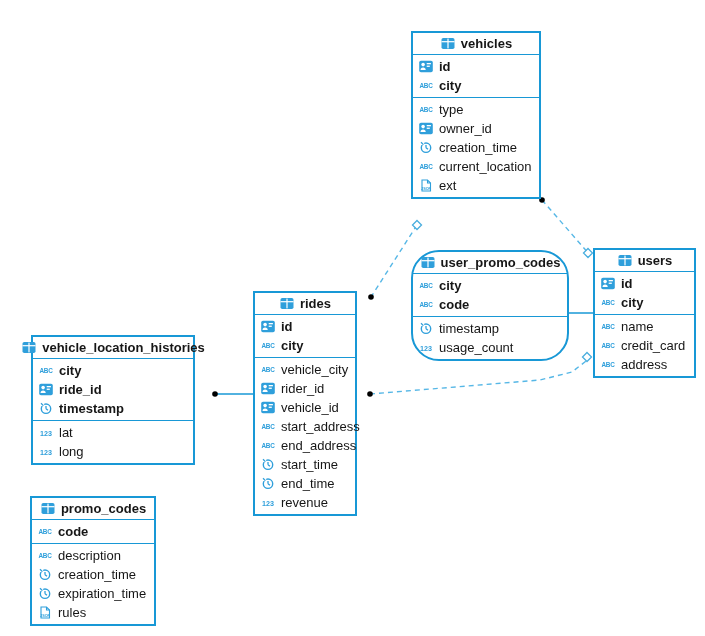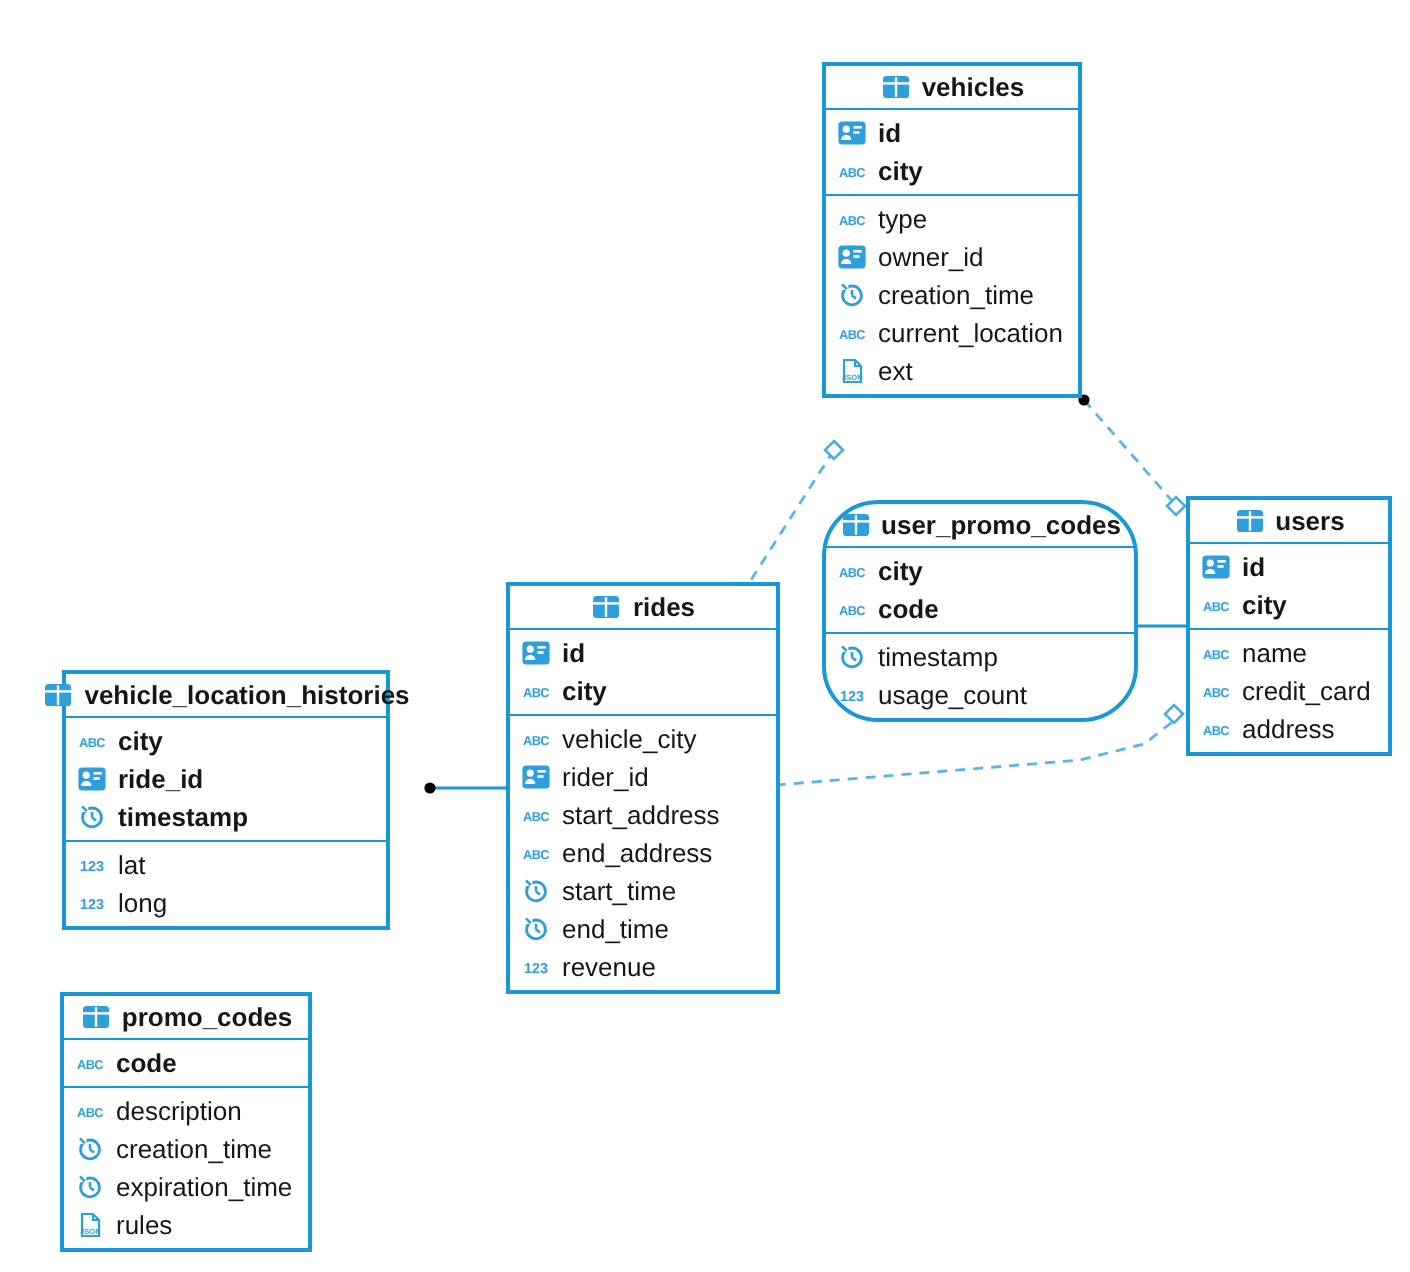--- a/index.html
+++ b/index.html
@@ -232,21 +232,21 @@
         <div class="row">
           <span class="icon">
             <svg viewBox="0 0 16 13" width="16" height="13">
               <text x="8" y="9.3" text-anchor="middle" font-size="6.4" font-weight="700" fill="#2f9fdb" font-family="&quot;Liberation Sans&quot;,sans-serif" letter-spacing="-0.3">ABC</text>
             </svg>
           </span>
           <span>address</span>
         </div>
       </div>
     </div>
-    <div class="table-card" style="left: 253px; top: 291px; width: 137px;">
+    <div class="table-card" style="left: 253px; top: 291px; width: 104px;">
       <div class="table-header">
         <span class="icon">
           <svg viewBox="0 0 16 13" width="16" height="13">
             <rect x="1.5" y="1" width="13" height="11" rx="1.8" fill="#2f9fdb"></rect>
             <rect x="1.5" y="4.1" width="13" height="1.2" fill="#fff"></rect>
             <rect x="7.4" y="1.6" width="1.2" height="9.8" fill="#fff"></rect>
           </svg>
         </span>
         <span class="tname">rides</span>
       </div>
@@ -285,20 +285,32 @@
           <span class="icon">
             <svg viewBox="0 0 16 13" width="16" height="13">
               <rect x="1.2" y="0.8" width="13.6" height="11.4" rx="1.8" fill="#2f9fdb"></rect>
               <circle cx="5.1" cy="4.6" r="1.8" fill="#fff"></circle>
               <path d="M2.5,10 a2.6,2.6 0 0 1 5.2,0 z" fill="#fff"></path>
               <rect x="8.7" y="3" width="4.2" height="1.3" fill="#fff"></rect>
               <rect x="8.7" y="5.6" width="3.1" height="1.3" fill="#fff"></rect>
             </svg>
           </span>
           <span>rider_id</span>
+        </div>
+        <div class="row">
+          <span class="icon">
+            <svg viewBox="0 0 16 13" width="16" height="13">
+              <rect x="1.2" y="0.8" width="13.6" height="11.4" rx="1.8" fill="#2f9fdb"></rect>
+              <circle cx="5.1" cy="4.6" r="1.8" fill="#fff"></circle>
+              <path d="M2.5,10 a2.6,2.6 0 0 1 5.2,0 z" fill="#fff"></path>
+              <rect x="8.7" y="3" width="4.2" height="1.3" fill="#fff"></rect>
+              <rect x="8.7" y="5.6" width="3.1" height="1.3" fill="#fff"></rect>
+            </svg>
+          </span>
+          <span>vehicle_id</span>
         </div>
         <div class="row">
           <span class="icon">
             <svg viewBox="0 0 16 13" width="16" height="13">
               <text x="8" y="9.3" text-anchor="middle" font-size="6.4" font-weight="700" fill="#2f9fdb" font-family="&quot;Liberation Sans&quot;,sans-serif" letter-spacing="-0.3">ABC</text>
             </svg>
           </span>
           <span>start_address</span>
         </div>
         <div class="row">

